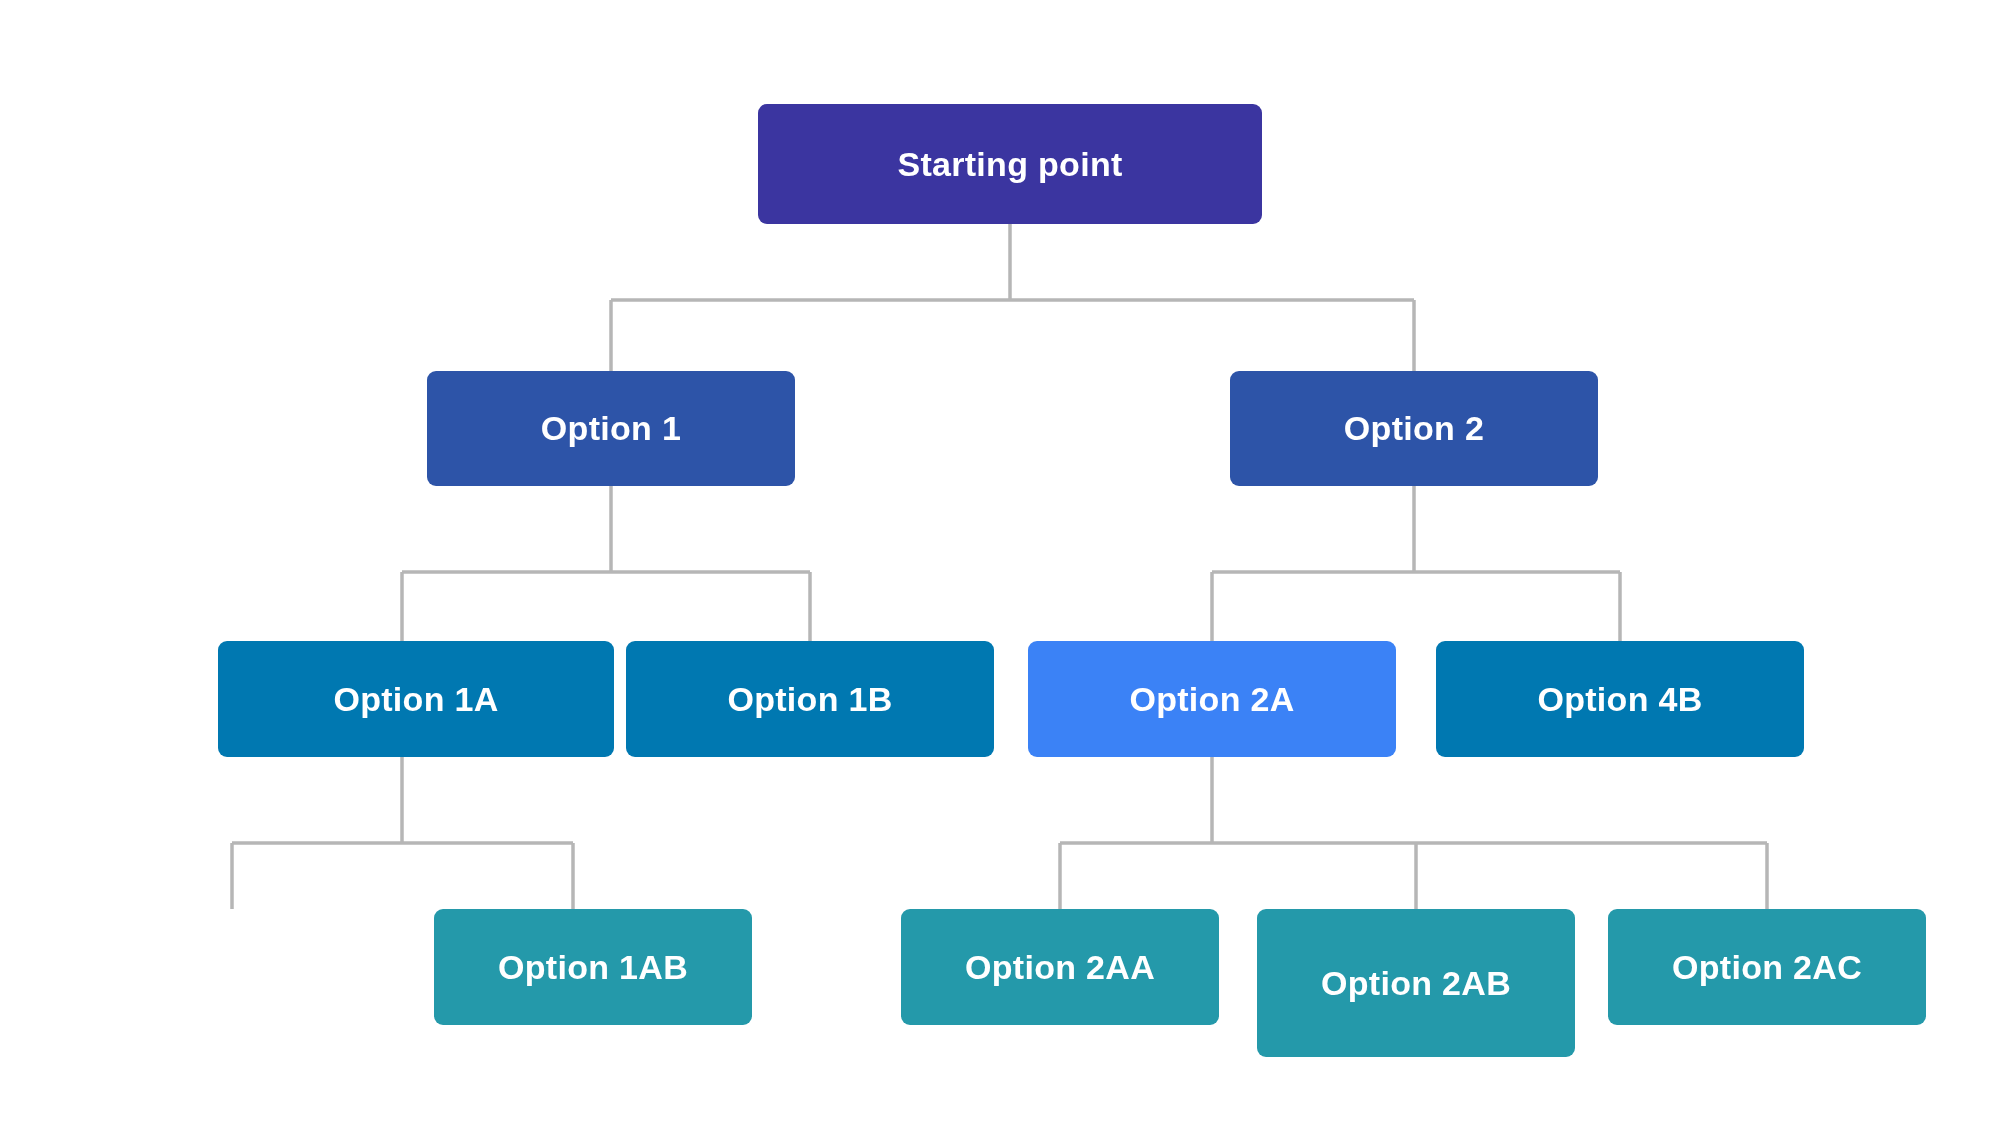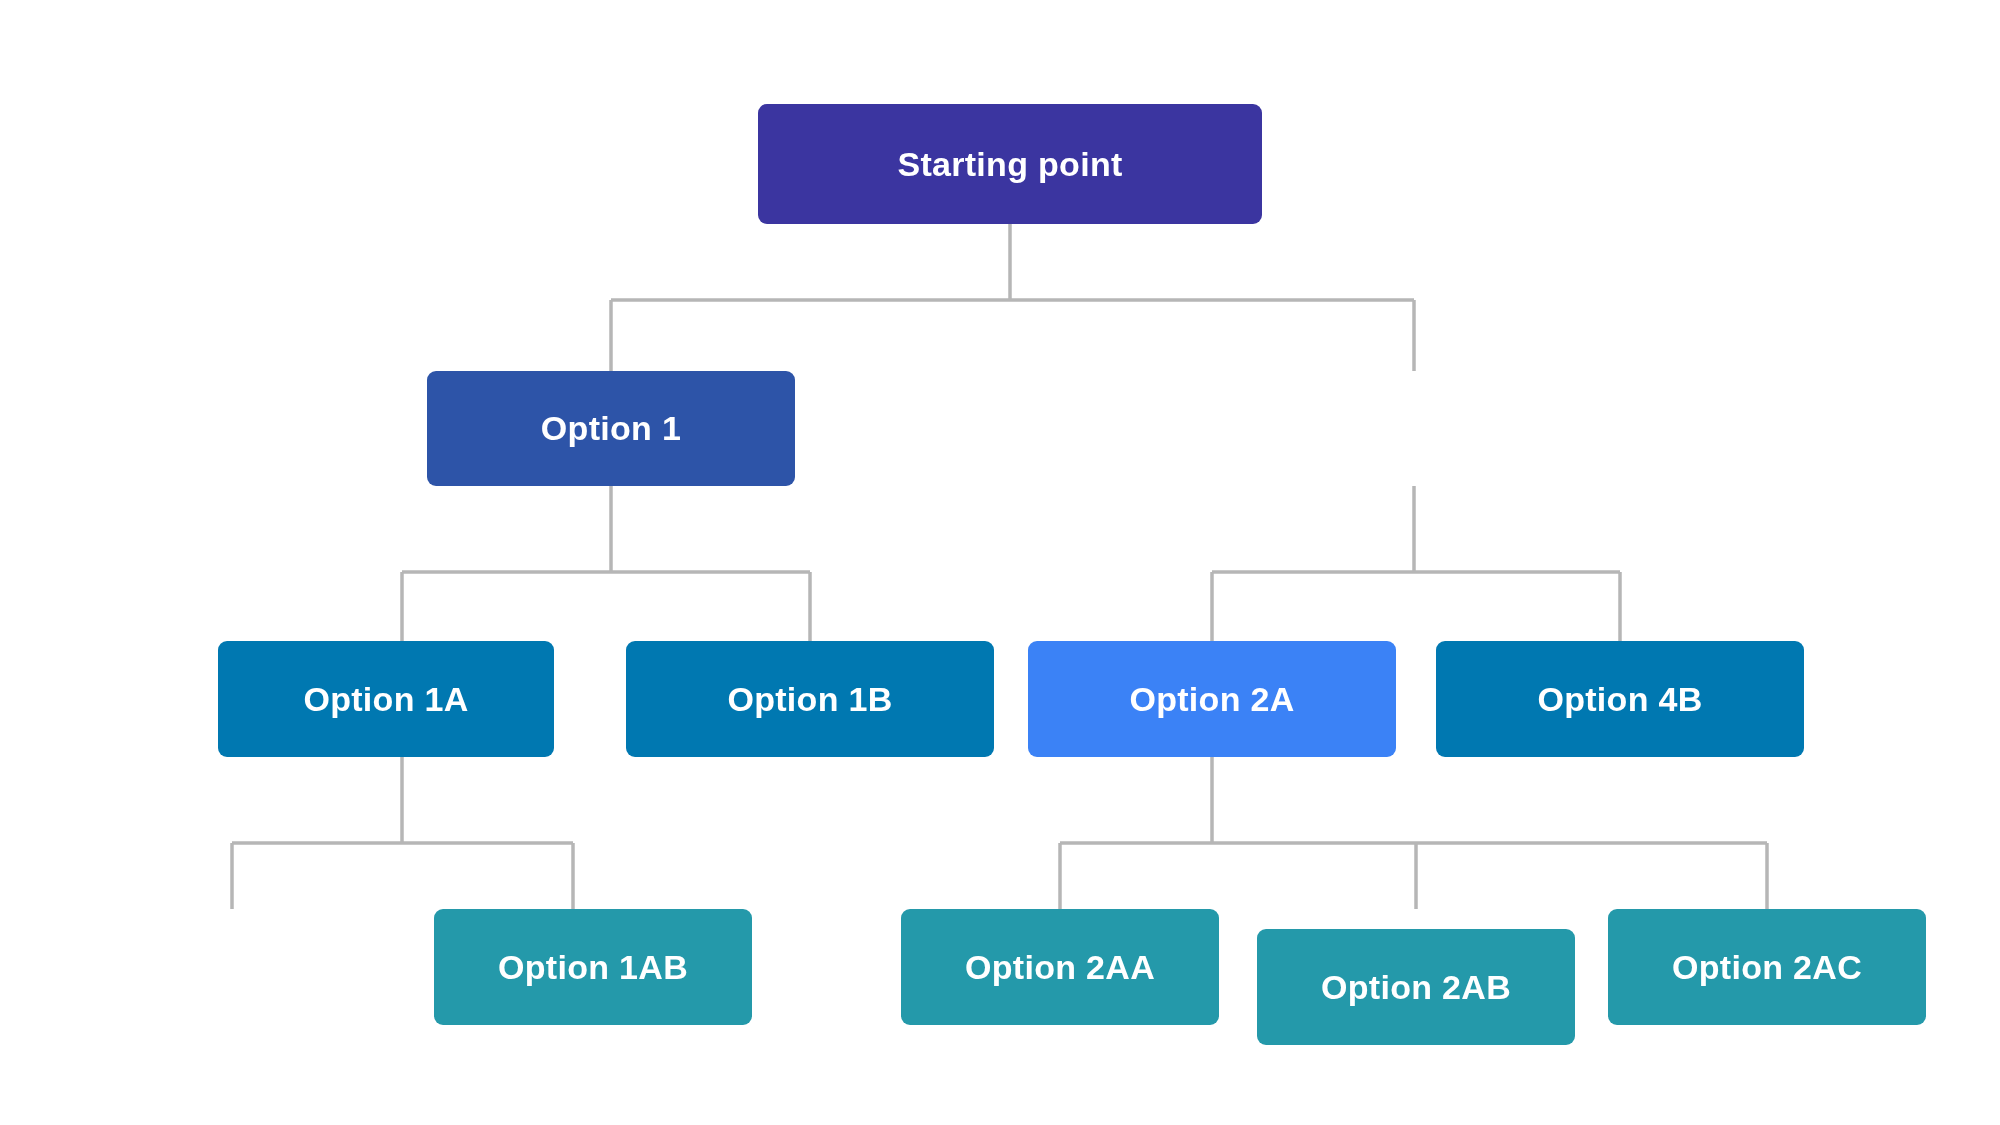--- a/index.html
+++ b/index.html
@@ -31,28 +31,28 @@
     font-size: 34px;
     font-weight: 700;
     letter-spacing: 0.3px;
     text-align: center;
     box-sizing: border-box;
   }
   
   .n-start   { left: 758px;  top: 104px; width: 504px; height: 120px; }
   .n-opt1    { left: 427px;  top: 371px; width: 368px; height: 115px; }
   .n-opt2    { left: 1230px; top: 371px; width: 368px; height: 115px; }
-  .n-opt1a   { left: 218px;  top: 641px; width: 336px; height: 116px; }
+  .n-opt1a   { left: 218px;  top: 641px; width: 396px; height: 116px; }
   .n-opt1b   { left: 626px;  top: 641px; width: 368px; height: 116px; }
   .n-opt2a   { left: 1028px; top: 641px; width: 368px; height: 116px; }
   .n-opt2b   { left: 1436px; top: 641px; width: 368px; height: 116px; }
   .n-opt1aa  { left: 73px;   top: 909px; width: 318px; height: 116px; }
   .n-opt1ab  { left: 434px;  top: 909px; width: 318px; height: 116px; }
   .n-opt2aa  { left: 901px;  top: 909px; width: 318px; height: 116px; }
-  .n-opt2ab  { left: 1257px; top: 909px; width: 318px; height: 116px; margin-top: 20px; }
+  .n-opt2ab  { left: 1257px; top: 909px; width: 318px; height: 148px; }
   .n-opt2ac  { left: 1608px; top: 909px; width: 318px; height: 116px; }
 </style>
 </head>
 <body>
 
 <div class="canvas">
 
   <svg class="wires" width="2000" height="1125" viewBox="0 0 2000 1125" aria-hidden="true">
     <g fill="none" stroke-width="3.5" stroke="#b6b6b6">
       <path d="M1010 224 L1010 300 M611 300 L1414 300 M611 300 L611 371 M1414 300 L1414 371"></path>
@@ -64,20 +64,23 @@
   </svg>
 
   <div class="node n-start" style="background-color: rgb(59, 53, 160);">
     <span>Starting point</span>
   </div>
 
   <div class="node n-opt1" style="background-color: rgb(45, 84, 168);">
     <span>Option 1</span>
   </div>
 
+  <div class="node n-opt2" style="background-color: rgb(45, 84, 168);">
+    <span>Option 2</span>
+  </div>
 
   <div class="node n-opt1a" style="background-color: rgb(0, 120, 177);">
     <span>Option 1A</span>
   </div>
 
   <div class="node n-opt1b" style="background-color: rgb(0, 120, 177);">
     <span>Option 1B</span>
   </div>
 
   <div class="node n-opt2a" style="background-color: #3b82f6;">

